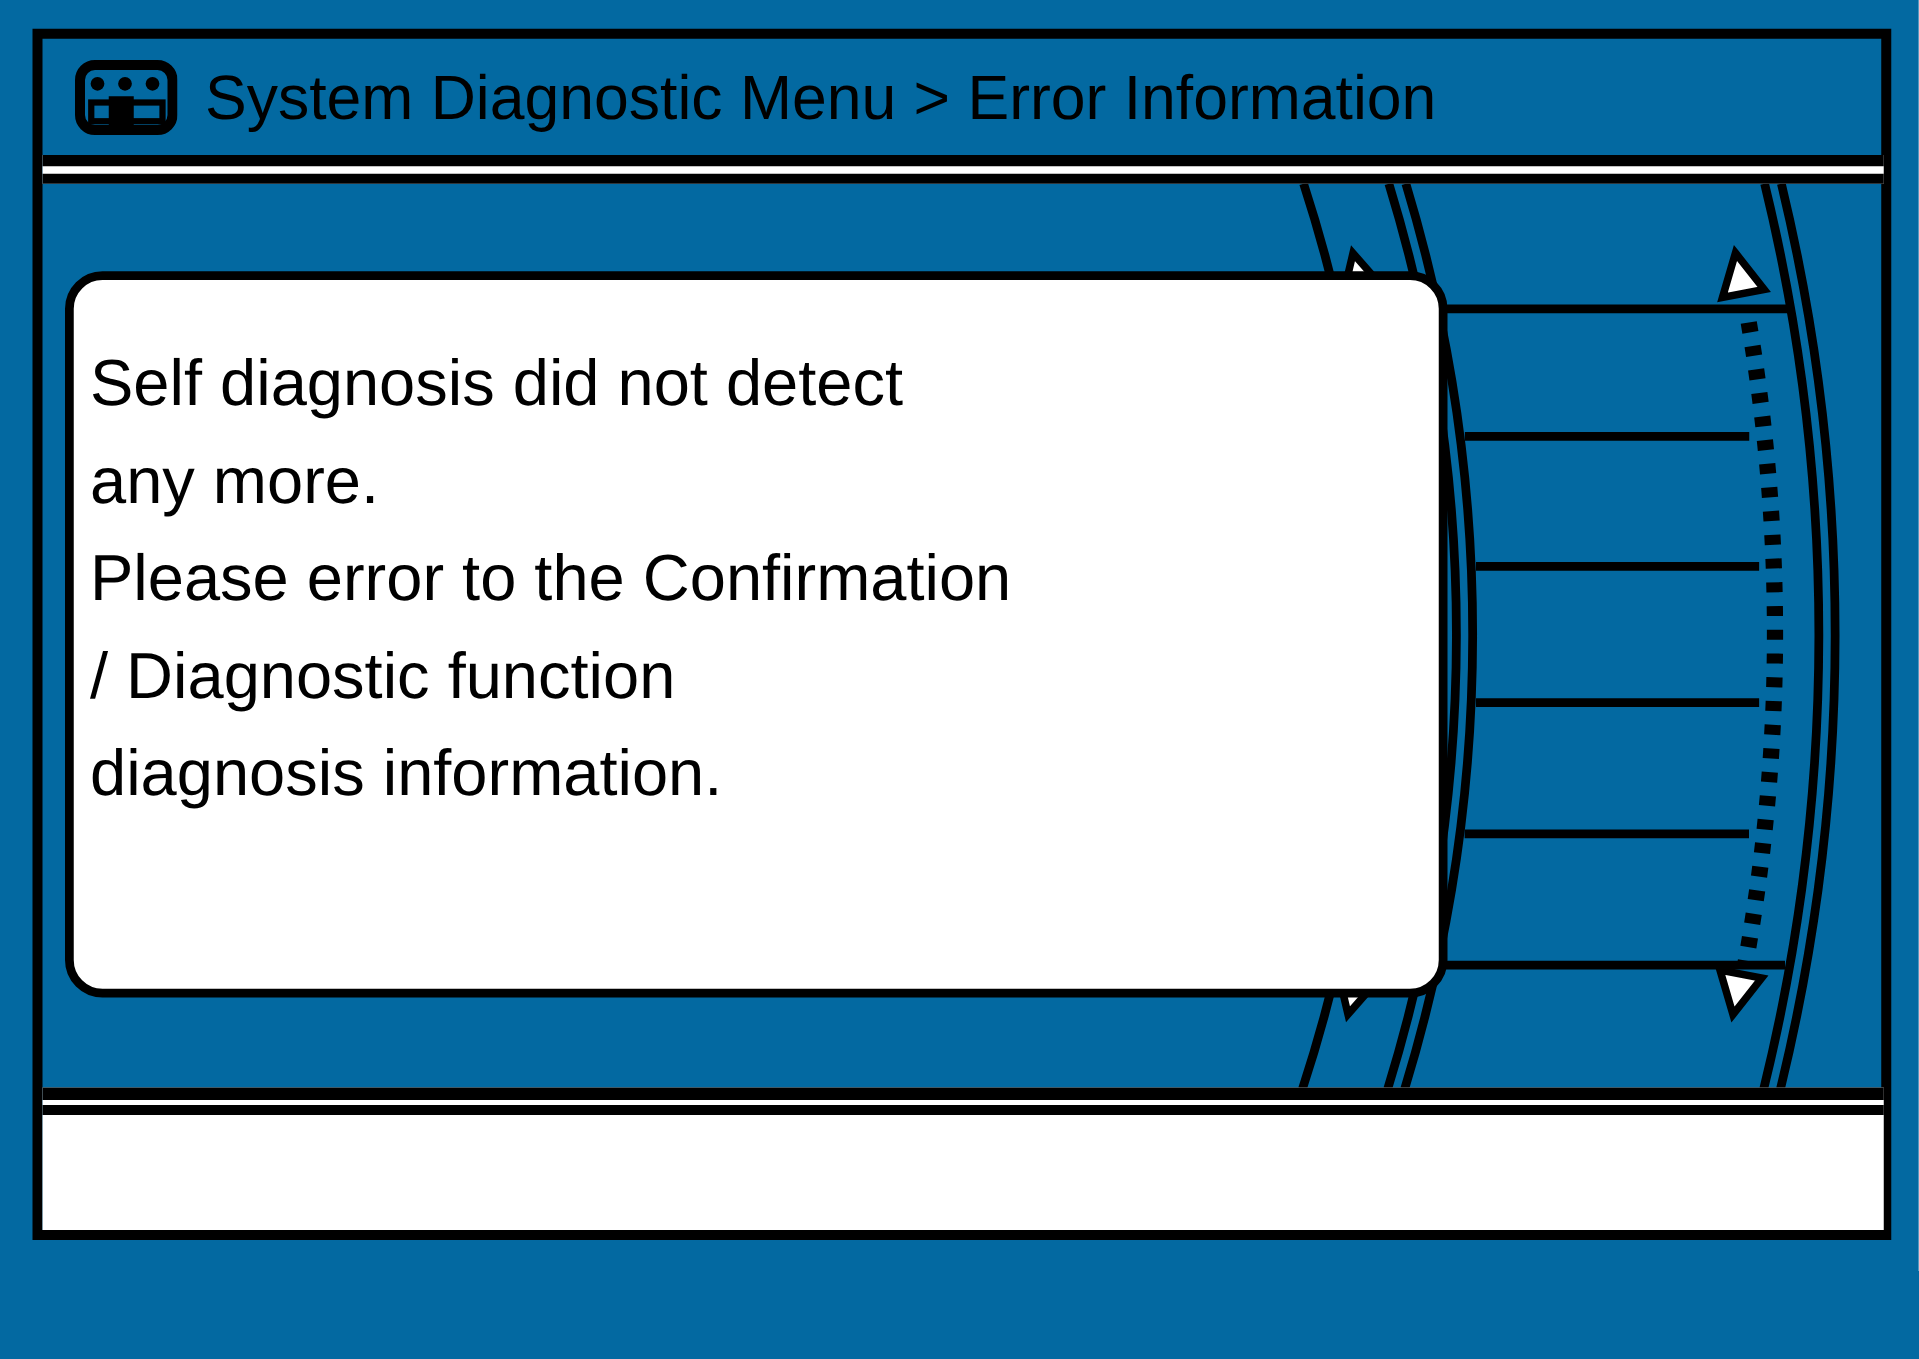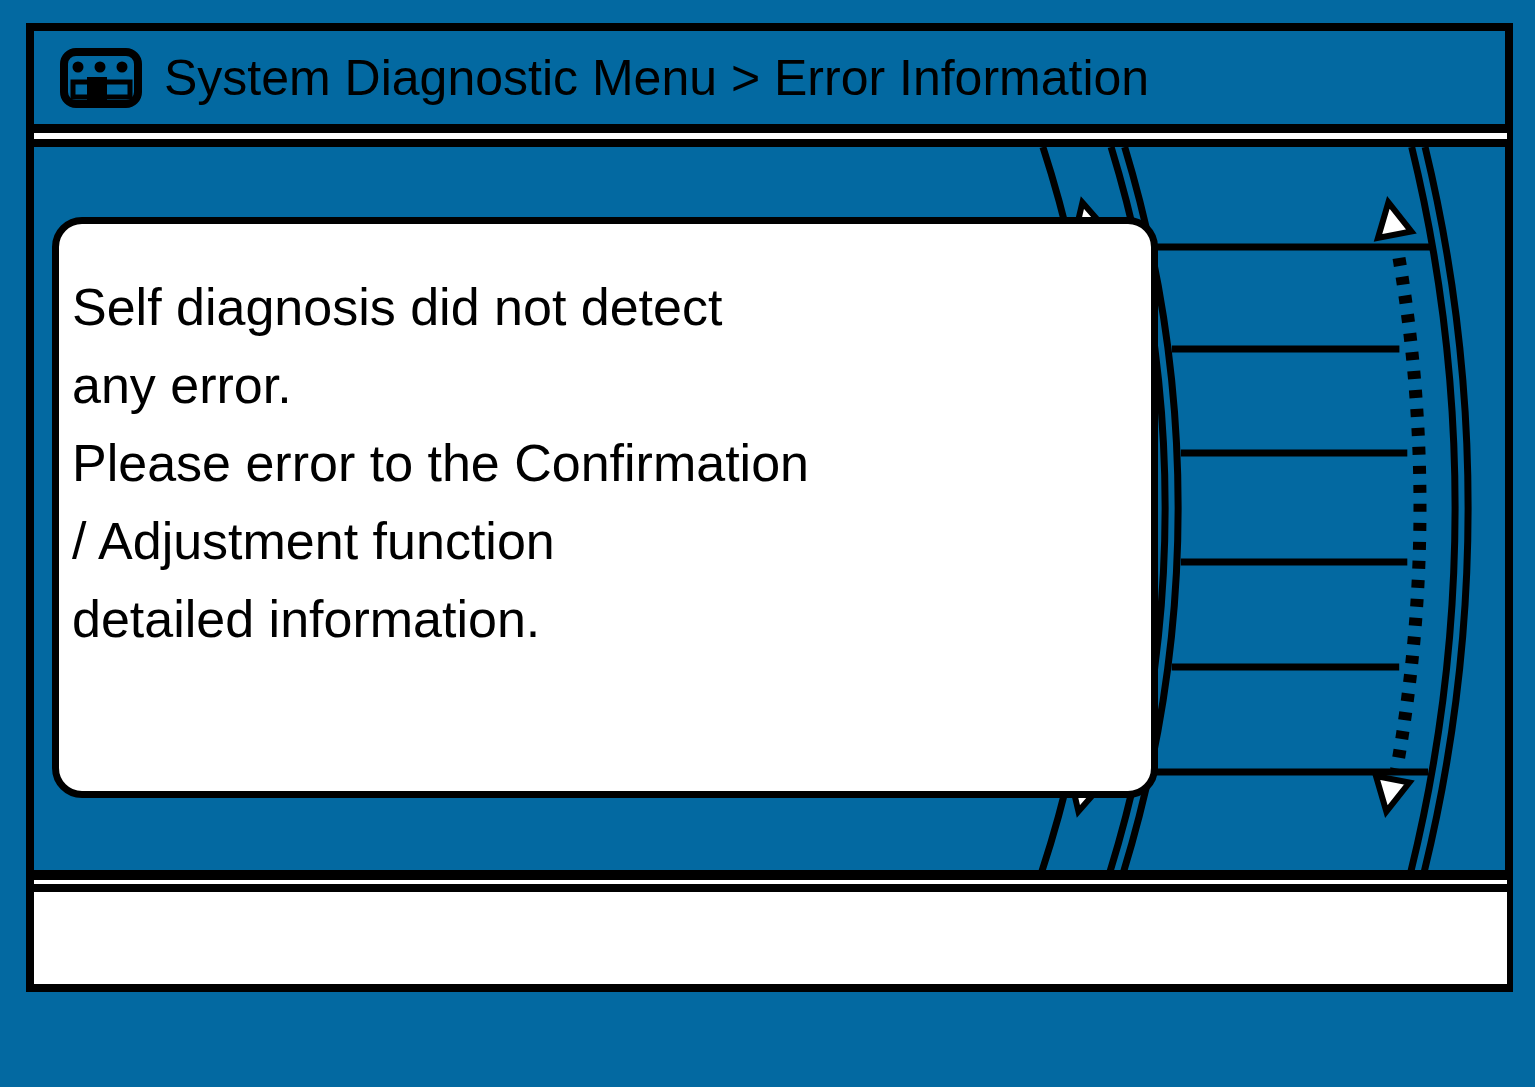--- a/index.html
+++ b/index.html
@@ -117,22 +117,22 @@
       <circle cx="62" cy="19" r="5.5" fill="#000"></circle>
       <rect x="13" y="34" width="57" height="15" fill="none" stroke="#000" stroke-width="5"></rect>
       <rect x="27" y="29" width="20" height="25" fill="#000"></rect>
     </svg>
     <h1 class="page-title">System Diagnostic Menu &gt; Error Information</h1>
   </div>
   <div class="header-rule"></div>
 
   <div class="message-box">
     <p>Self diagnosis did not detect</p>
-    <p>any error.</p>
+    <p>any more.</p>
     <p>Please error to the Confirmation</p>
-    <p>/ Adjustment function</p>
-    <p>detailed information.</p>
+    <p>/ Diagnostic function</p>
+    <p>diagnosis information.</p>
   </div>
 
   <div class="band-rule"></div>
   <div class="footer-bar"></div>
 
 </div>
 
 </body></html>

